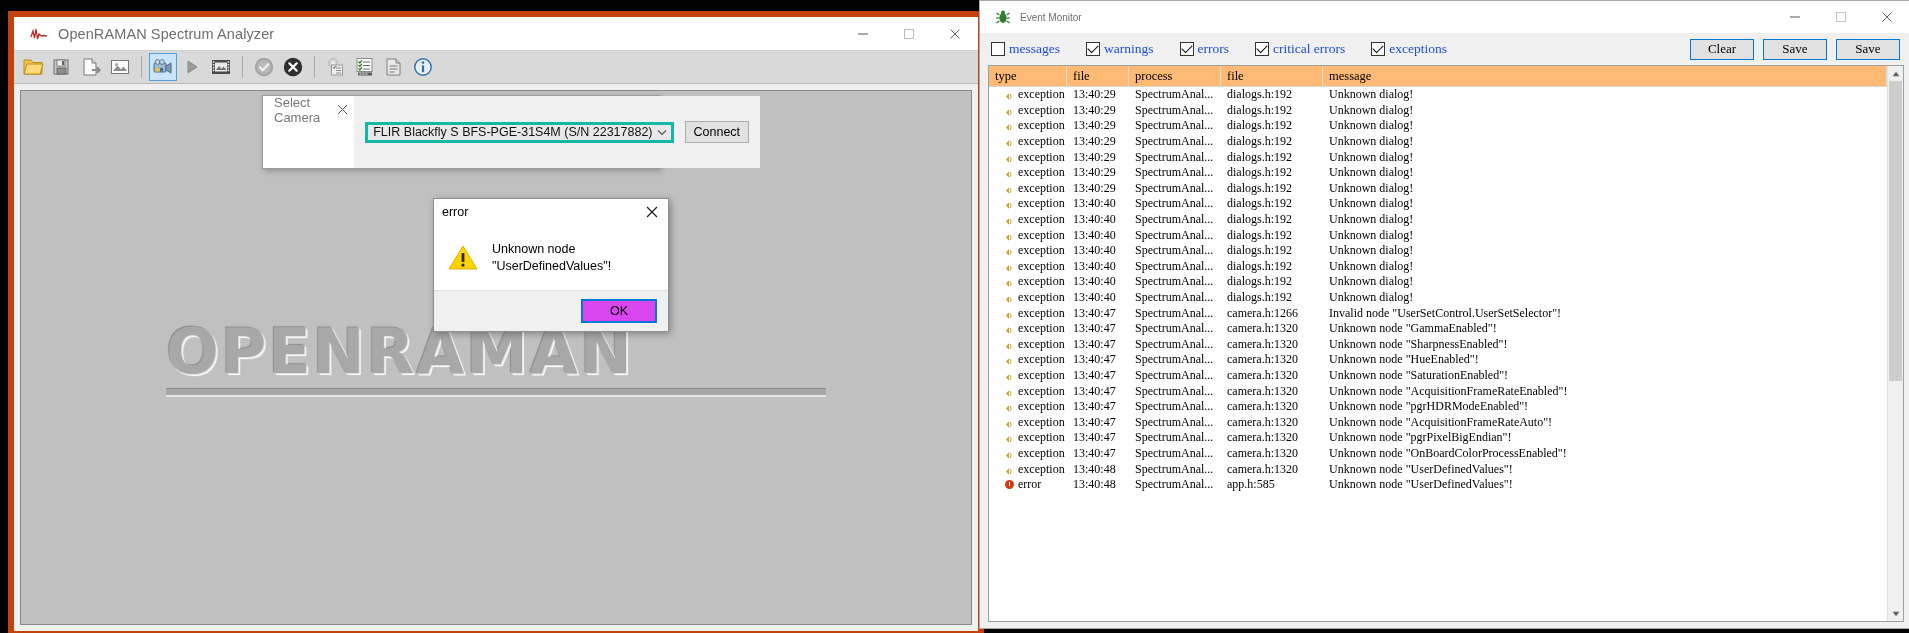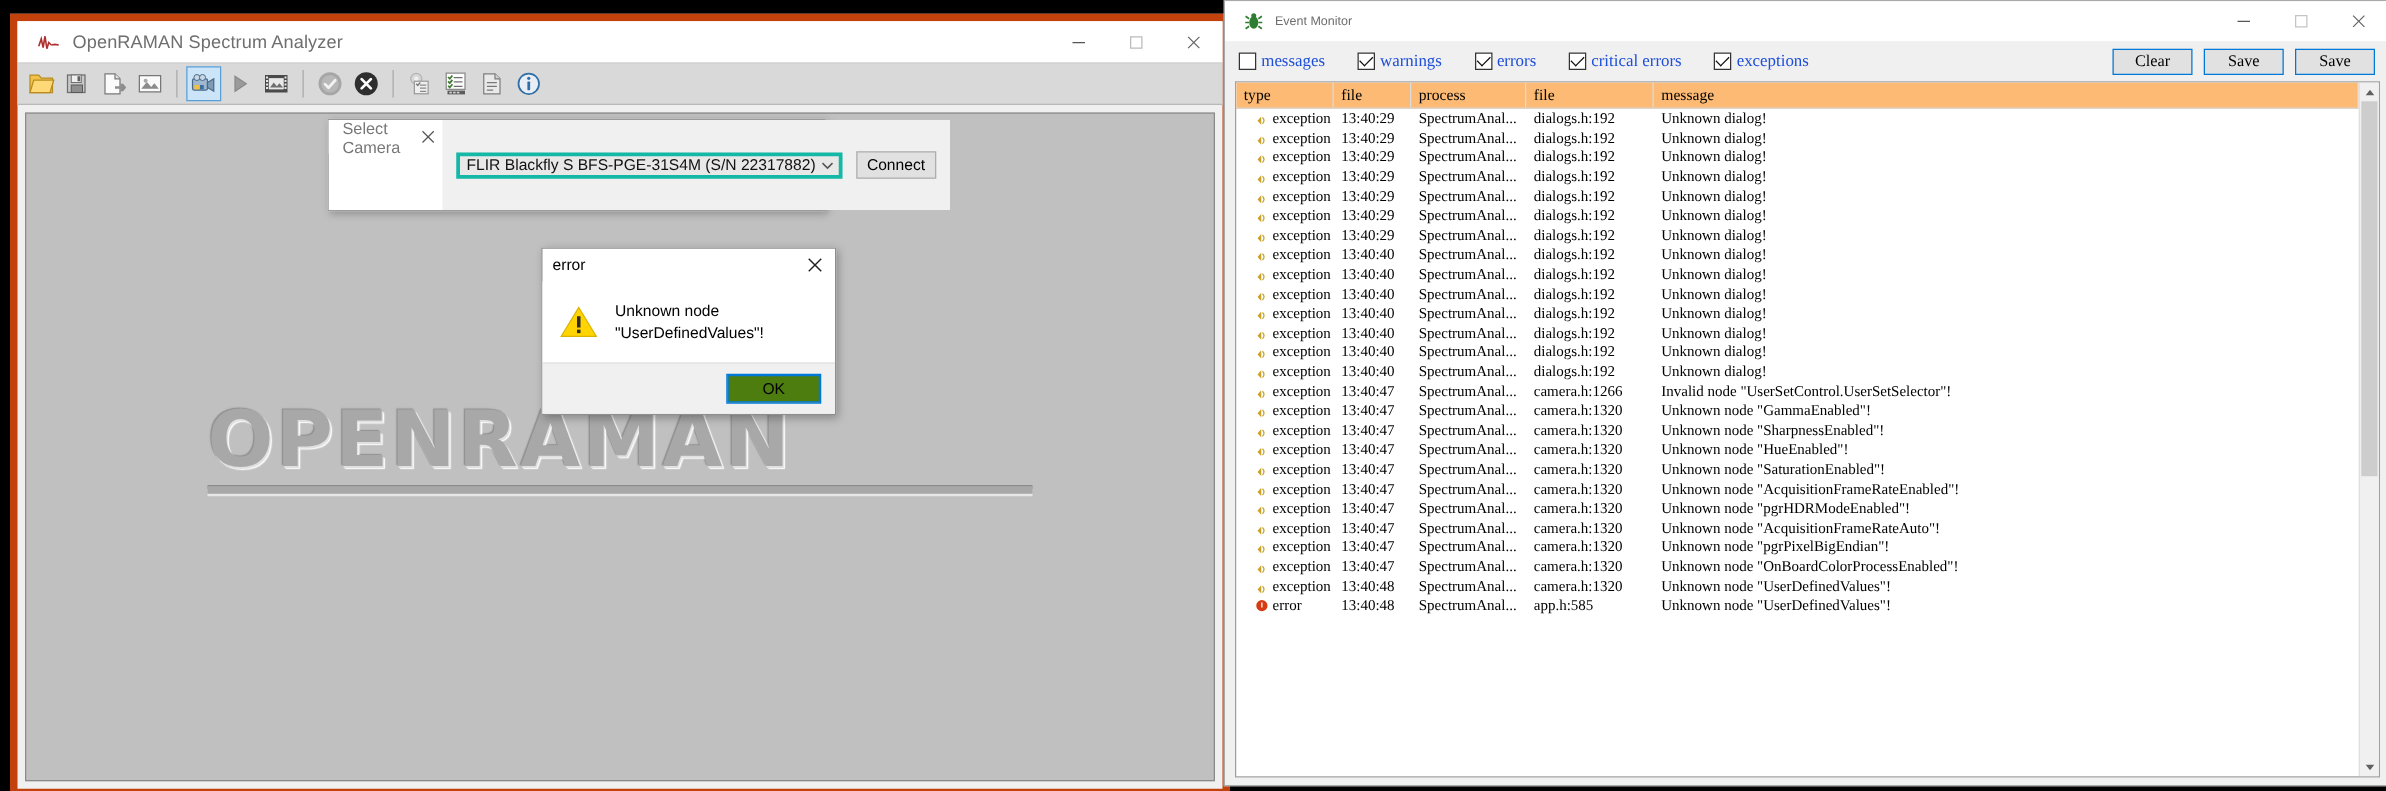--- a/index.html
+++ b/index.html
@@ -80,21 +80,21 @@
     display:flex;flex-direction:column;
   }
   .err-title-row{height:26px;display:flex;align-items:center;}
   .err-title{font-size:12.5px;color:#000;margin-left:8px;}
   .err-x{margin-left:auto;width:32px;height:26px;display:flex;align-items:center;justify-content:center;color:#222;}
   .err-body{flex:1;display:flex;align-items:center;padding:0 14px;gap:14px;background:#fff;}
   .warn-ico{width:30px;height:27px;flex:0 0 auto;}
   .err-msg{font-size:12.5px;color:#000;line-height:1.3;}
   .err-foot{height:40px;background:#f0f0f0;border-top:1px solid #dfdfdf;display:flex;align-items:center;justify-content:flex-end;padding-right:12px;}
   .btn-default{
-    height:22px;min-width:74px;background:#4d7c0f;border:1px solid #0078d7;
+    height:22px;min-width:74px;background:#d946ef;border:1px solid #0078d7;
     outline:1px solid #0078d7;outline-offset:0px;
     font-size:12.5px;color:#000;display:flex;align-items:center;justify-content:center;box-sizing:border-box;
   }
 
   
   #event-monitor{
     position:absolute;left:979px;top:0px;width:930px;height:627px;
     background:#f0f0f0;border:1px solid #a9a9a9;display:flex;flex-direction:column;
   }
   .em-titlebar{height:32px;background:#fff;display:flex;align-items:center;flex:0 0 auto;}

